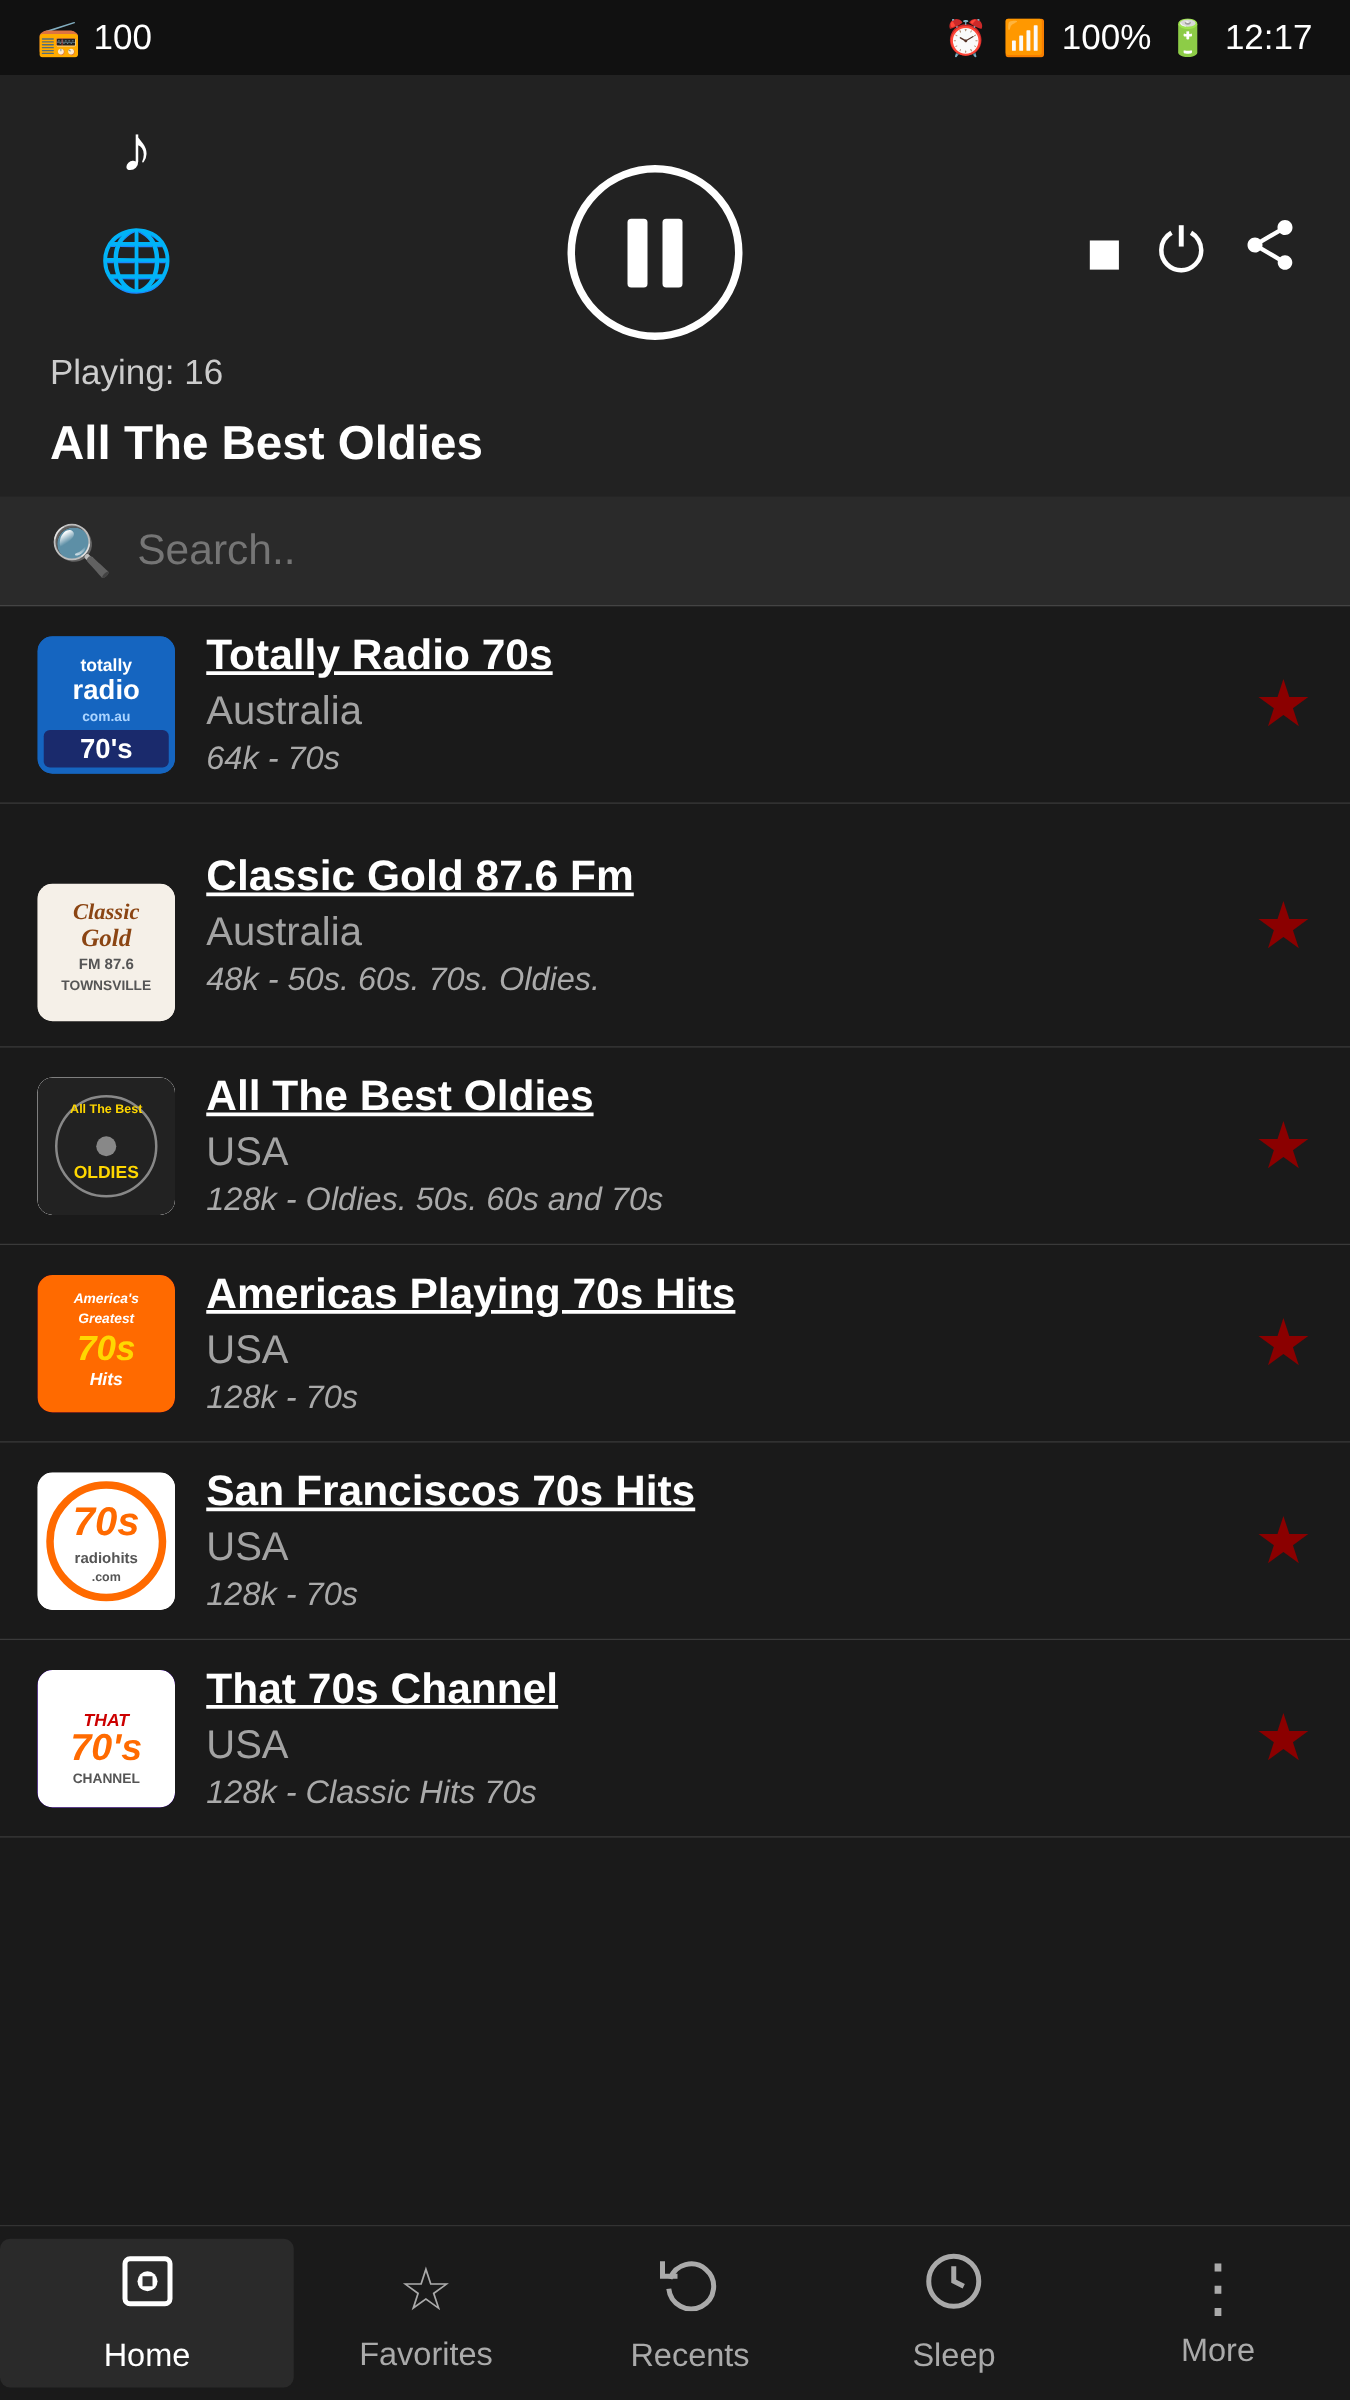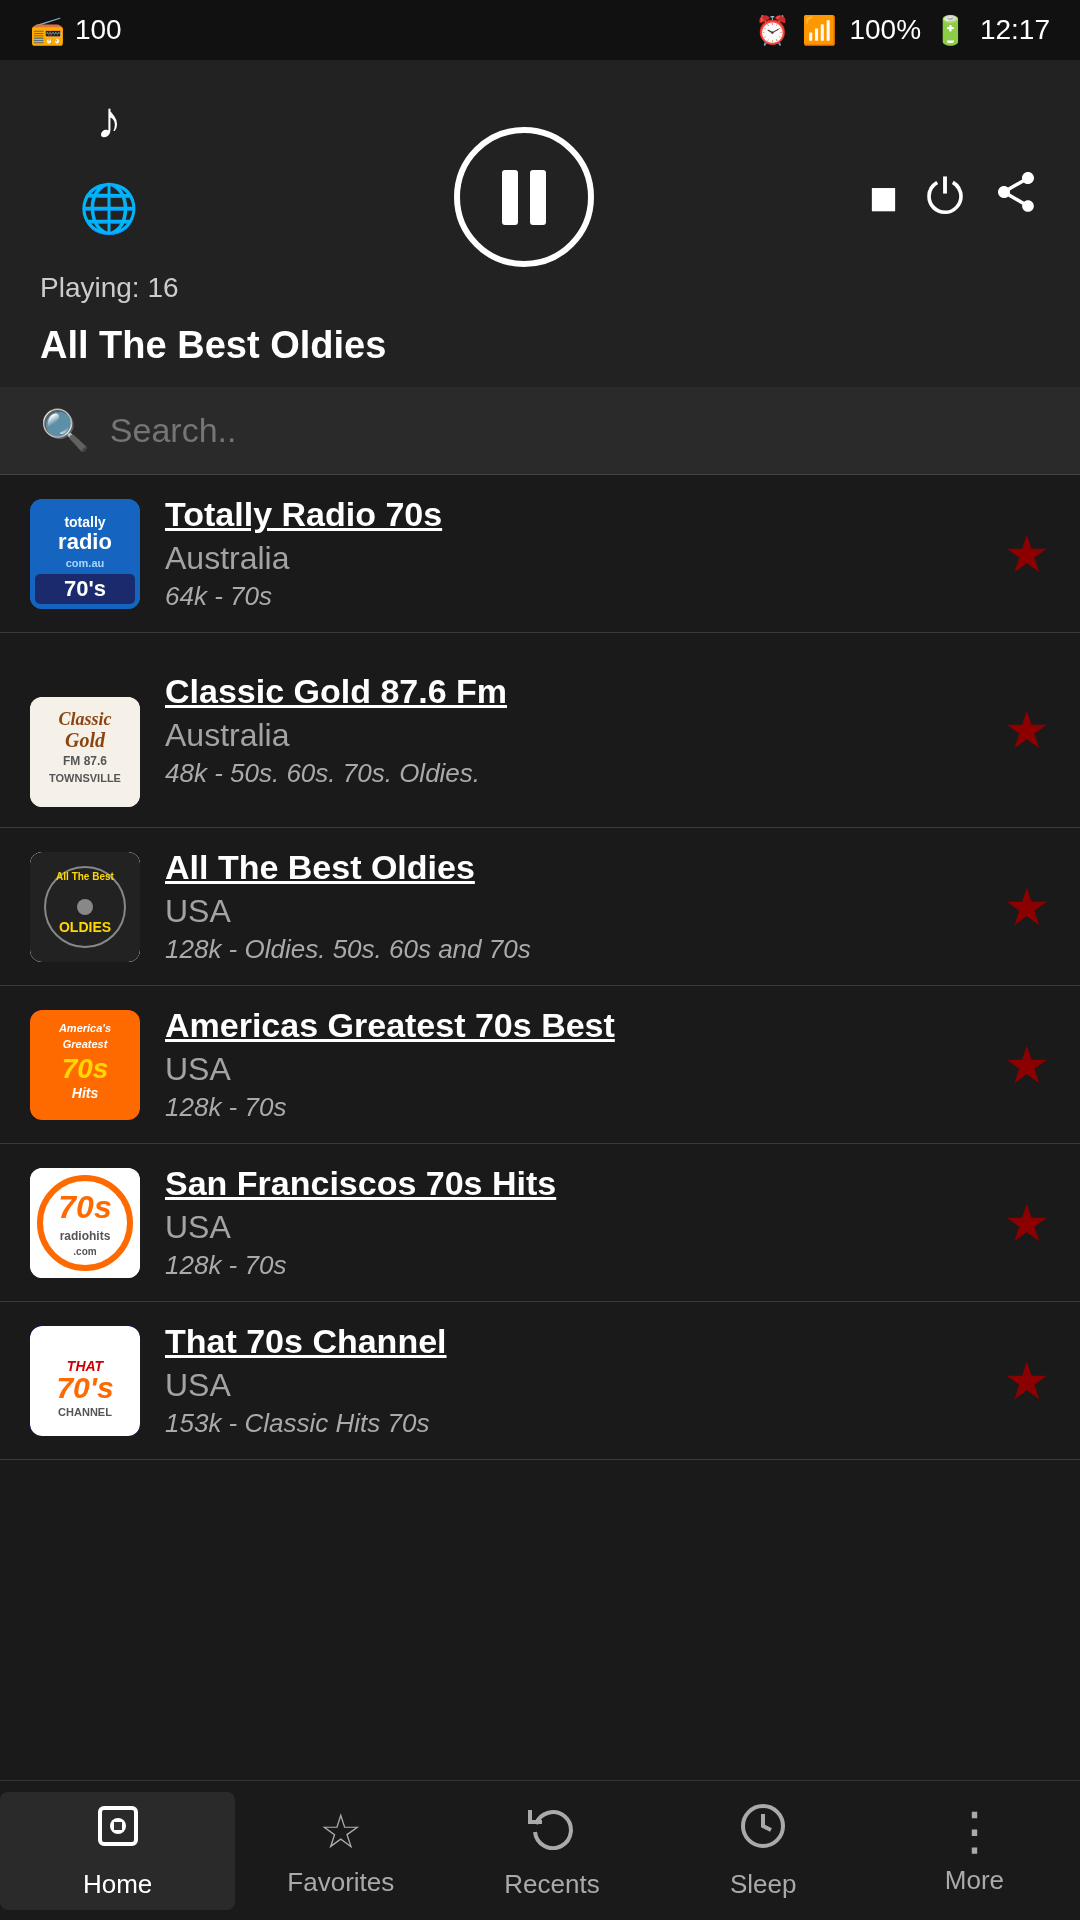--- a/index.html
+++ b/index.html
@@ -37,21 +37,21 @@
     }
     .player-controls-row {
       display: flex;
       align-items: center;
       justify-content: space-between;
       width: 100%;
     }
     .player-left-icons { display: flex; align-items: center; gap: 30px; flex-direction: column; }
     .player-left-icons .music-icon { font-size: 52px; color: #fff; }
     .player-left-icons .globe-icon { font-size: 48px; color: #fff; }
-    .playing-text { font-size: 28px; color: #ccc; margin-top: 5px; }
+    .playing-text { font-size: 28px; color: #ccc; margin-top: 15px; }
 
     .pause-button {
       width: 140px;
       height: 140px;
       border-radius: 50%;
       border: 6px solid #fff;
       display: flex;
       align-items: center;
       justify-content: center;
       cursor: pointer;
@@ -287,21 +287,21 @@
     <div class="station-logo logo-americas">
       <svg width="110" height="110" viewBox="0 0 110 110">
         <rect width="110" height="110" rx="12" fill="#ff6a00"></rect>
         <text x="55" y="22" text-anchor="middle" font-size="11" fill="white" font-style="italic" font-family="Arial">America's</text>
         <text x="55" y="38" text-anchor="middle" font-size="11" fill="white" font-style="italic" font-family="Arial">Greatest</text>
         <text x="55" y="68" text-anchor="middle" font-size="28" fill="#ffd700" font-weight="bold" font-family="Arial" font-style="italic">70s</text>
         <text x="55" y="88" text-anchor="middle" font-size="14" fill="white" font-style="italic" font-family="Arial">Hits</text>
       </svg>
     </div>
     <div class="station-info">
-      <div class="station-name">Americas Greatest 70s Best</div>
+      <div class="station-name">Americas Playing 70s Hits</div>
       <div class="station-country">USA</div>
       <div class="station-bitrate">128k - 70s</div>
     </div>
     <span class="star-icon">★</span>
   </div>
 
   <div class="station-item">
     <div class="station-logo logo-sf">
       <svg width="110" height="110" viewBox="0 0 110 110">
         <rect width="110" height="110" rx="12" fill="#fff"></rect>
@@ -324,21 +324,21 @@
       <svg width="110" height="110" viewBox="0 0 110 110">
         <rect width="110" height="110" rx="12" fill="#fff"></rect>
         <text x="55" y="45" text-anchor="middle" font-size="14" fill="#cc0000" font-weight="bold" font-family="Arial" font-style="italic">THAT</text>
         <text x="55" y="72" text-anchor="middle" font-size="30" fill="#ff6a00" font-weight="bold" font-family="Arial" font-style="italic">70's</text>
         <text x="55" y="90" text-anchor="middle" font-size="11" fill="#555" font-family="Arial">CHANNEL</text>
       </svg>
     </div>
     <div class="station-info">
       <div class="station-name">That 70s Channel</div>
       <div class="station-country">USA</div>
-      <div class="station-bitrate">153k - Classic Hits 70s</div>
+      <div class="station-bitrate">128k - Classic Hits 70s</div>
     </div>
     <span class="star-icon" style="color: transparent; text-shadow: 0 0 0 #8b0000;">★</span>
   </div>
 
 </div>
 
 <div class="bottom-nav">
 
   <div class="nav-item active">
     <span class="nav-icon">

